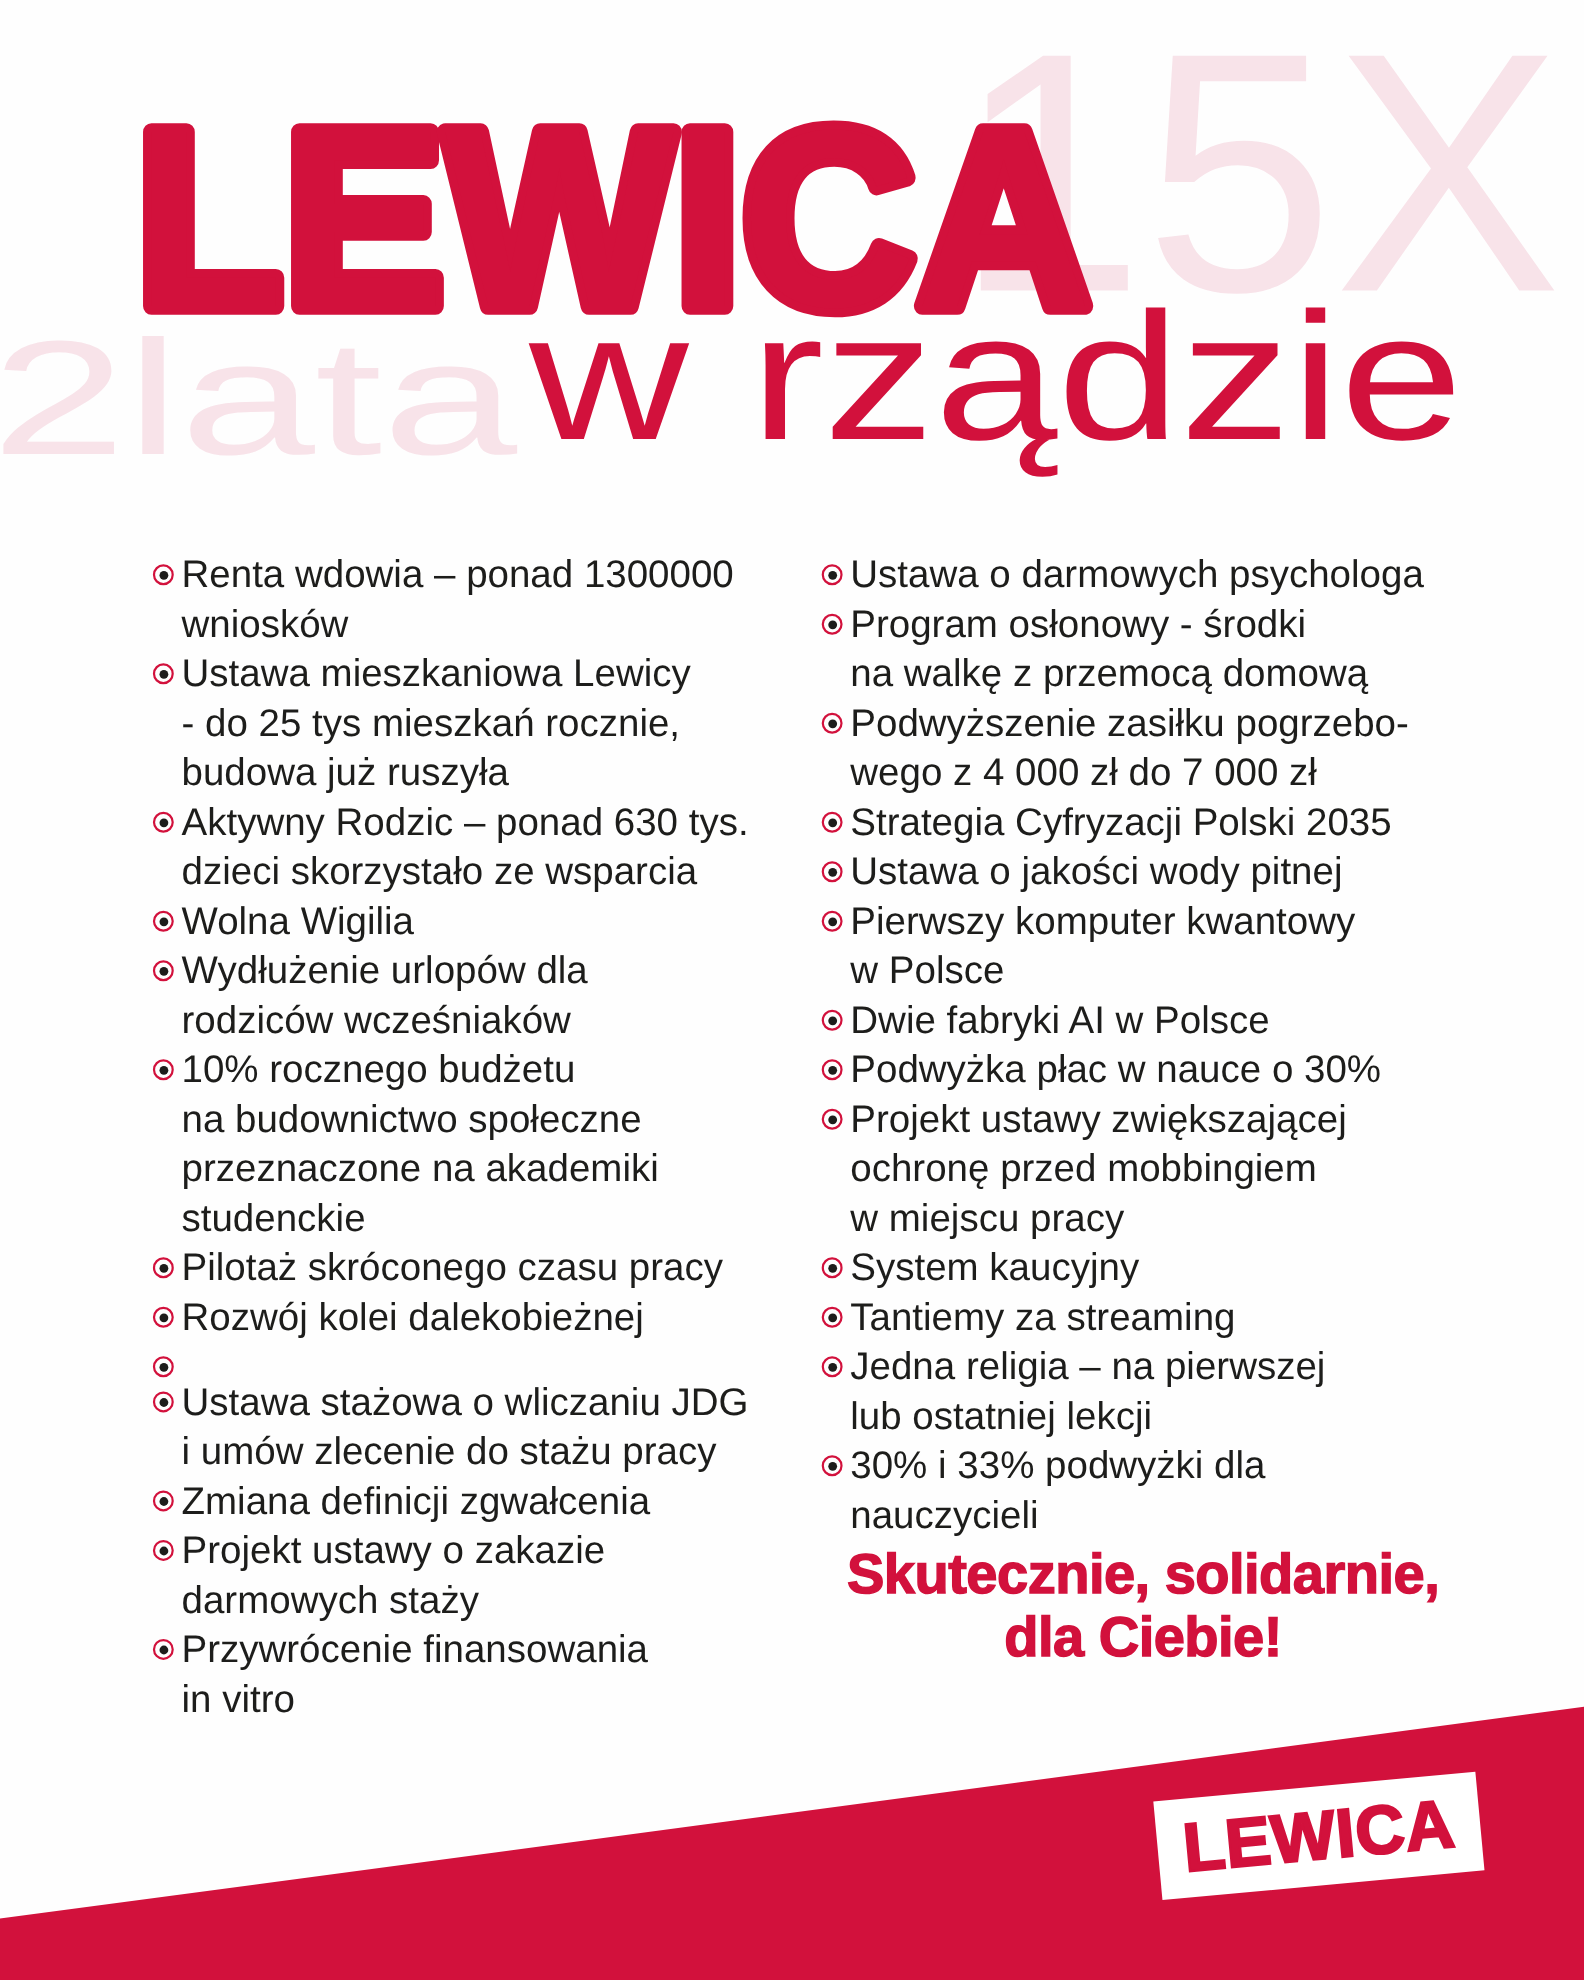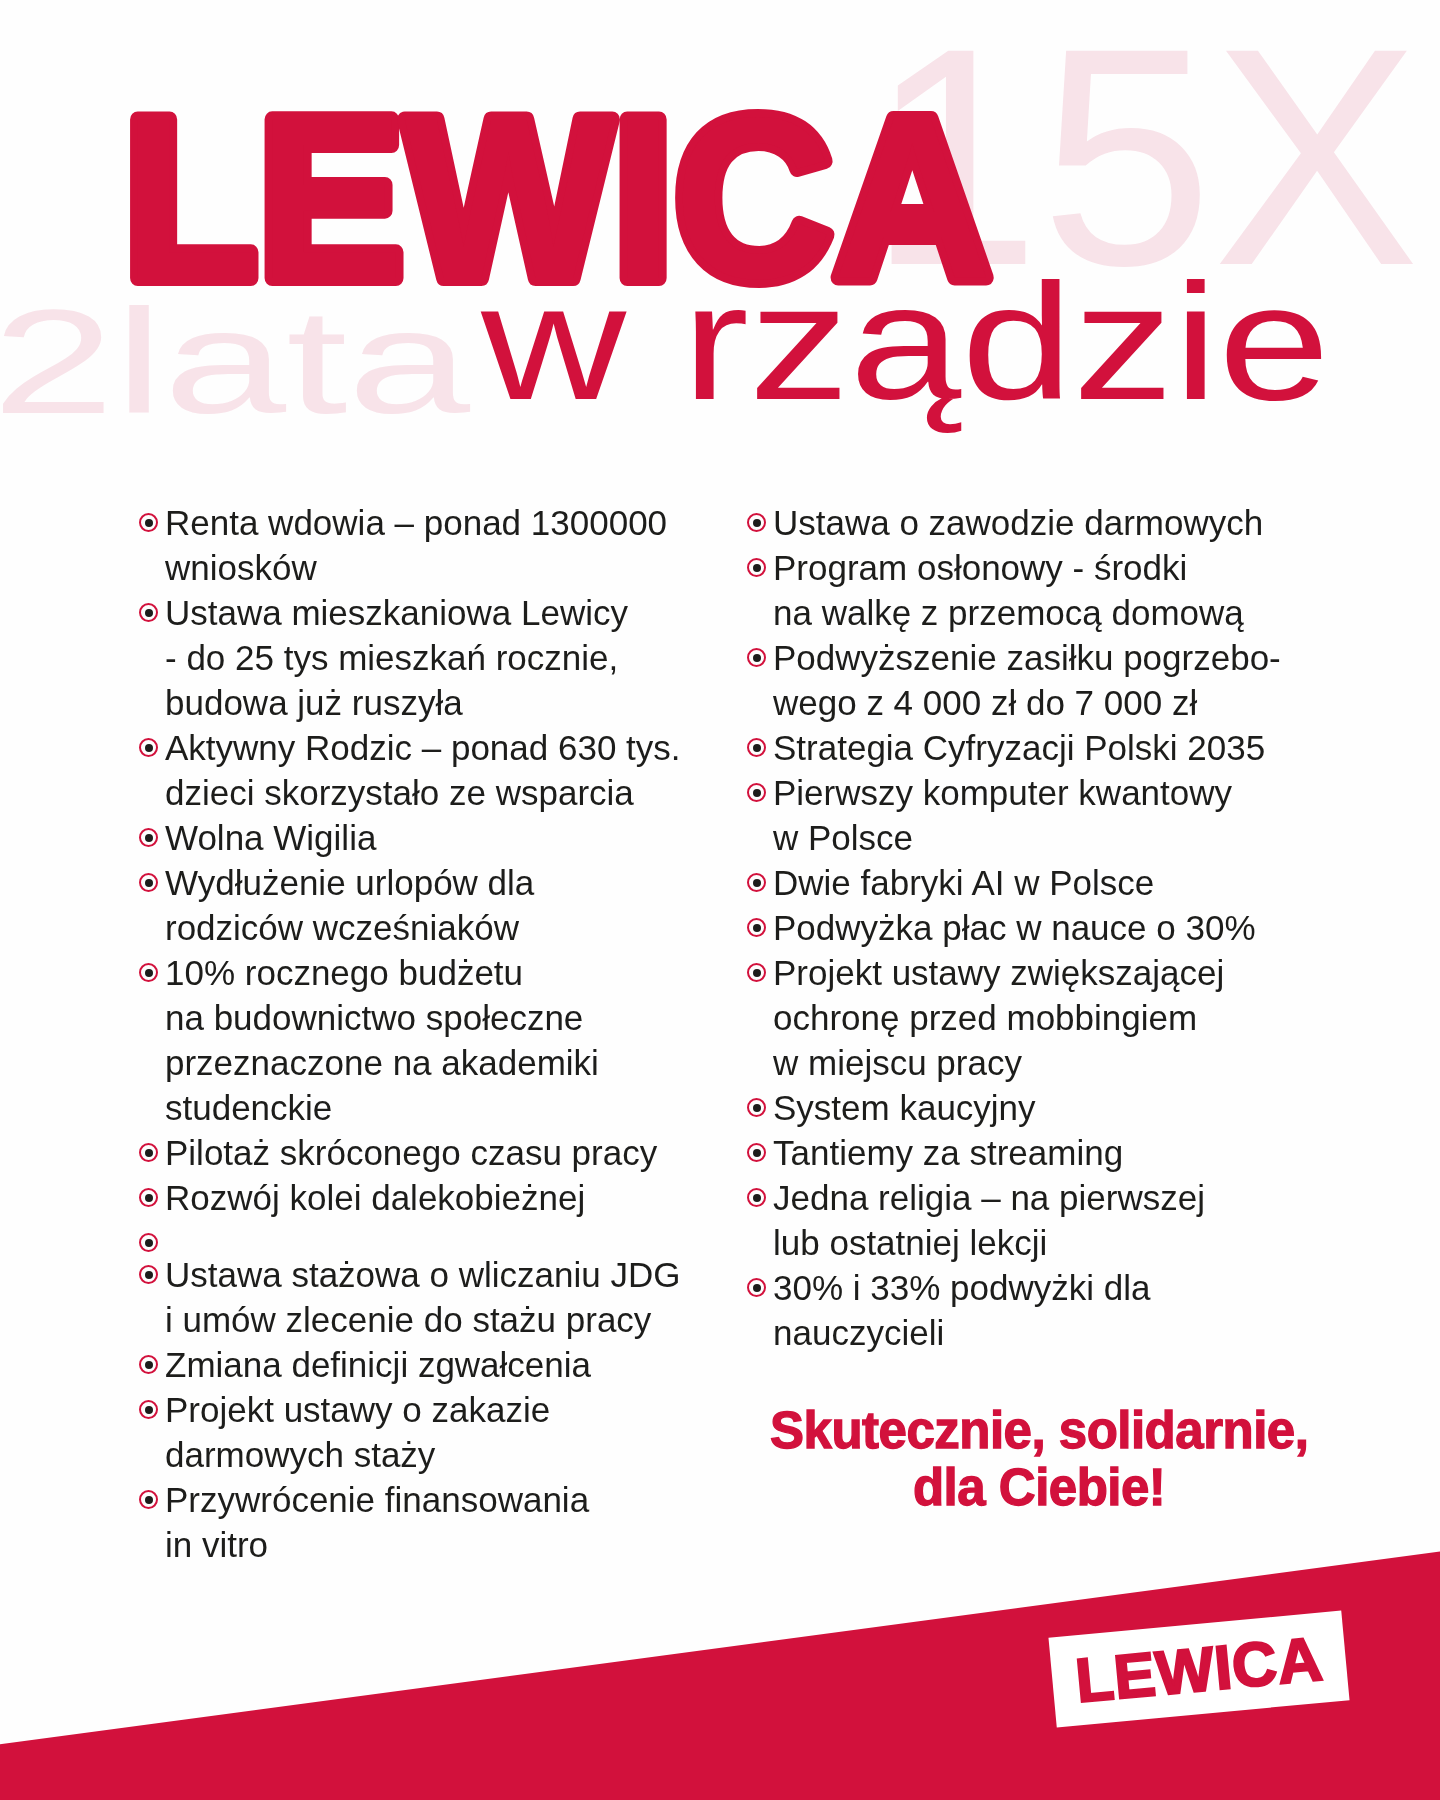--- a/index.html
+++ b/index.html
@@ -152,39 +152,45 @@
           <span class="bullet"></span>
           <span class="li-text">Przywrócenie finansowania<br>in vitro</span>
         </div>
       </li>
     </ul>
 
   <ul id="col-right" class="col">
       <li>
         <div class="li-row">
           <span class="bullet"></span>
-          <span class="li-text">Ustawa o zawodzie darmowych</span>
+          <span class="li-text">Ustawa o darmowych psychologa</span>
         </div>
       </li>
       <li>
         <div class="li-row">
           <span class="bullet"></span>
           <span class="li-text">Program osłonowy - środki<br>na walkę z przemocą domową</span>
         </div>
       </li>
       <li>
         <div class="li-row">
           <span class="bullet"></span>
           <span class="li-text">Podwyższenie zasiłku pogrzebo-<br>wego z 4 000 zł do 7 000 zł</span>
         </div>
       </li>
       <li>
         <div class="li-row">
           <span class="bullet"></span>
           <span class="li-text">Strategia Cyfryzacji Polski 2035</span>
+        </div>
+      </li>
+      <li>
+        <div class="li-row">
+          <span class="bullet"></span>
+          <span class="li-text">Ustawa o jakości wody pitnej</span>
         </div>
       </li>
       <li>
         <div class="li-row">
           <span class="bullet"></span>
           <span class="li-text">Pierwszy komputer kwantowy<br>w Polsce</span>
         </div>
       </li>
       <li>
         <div class="li-row">

